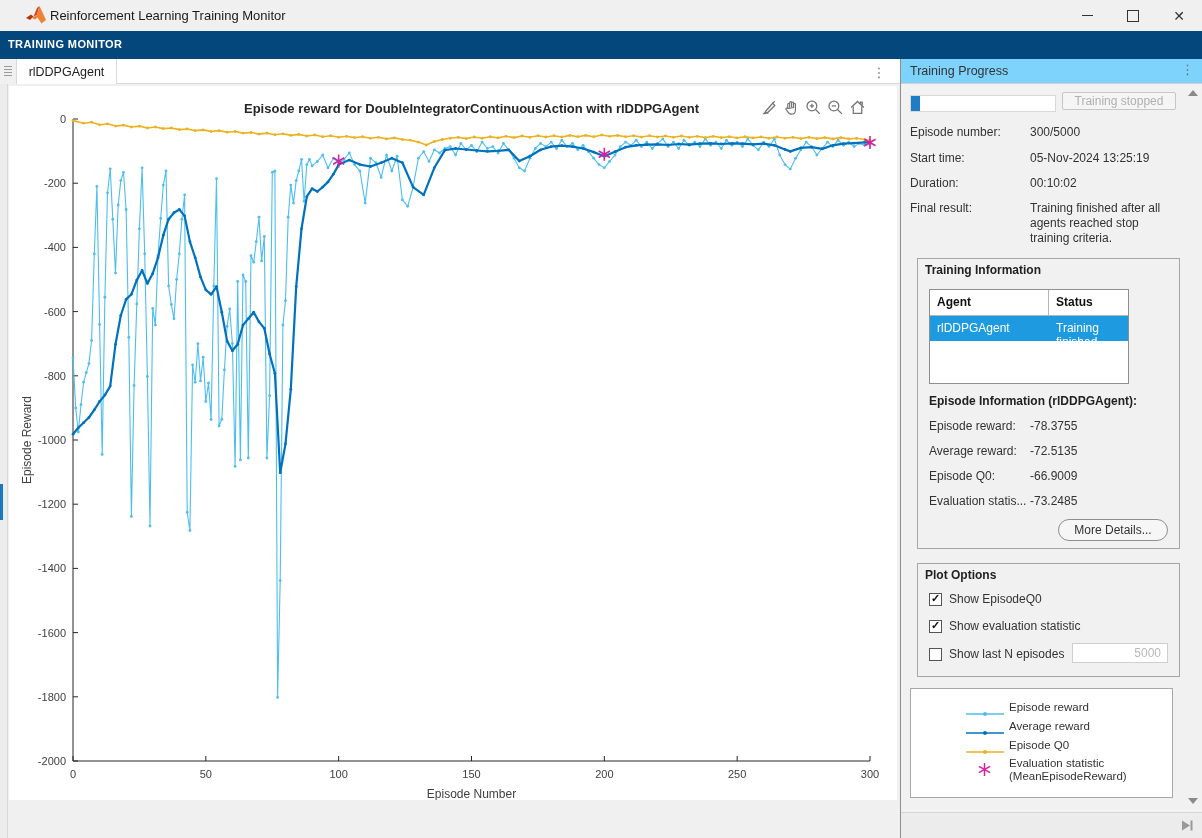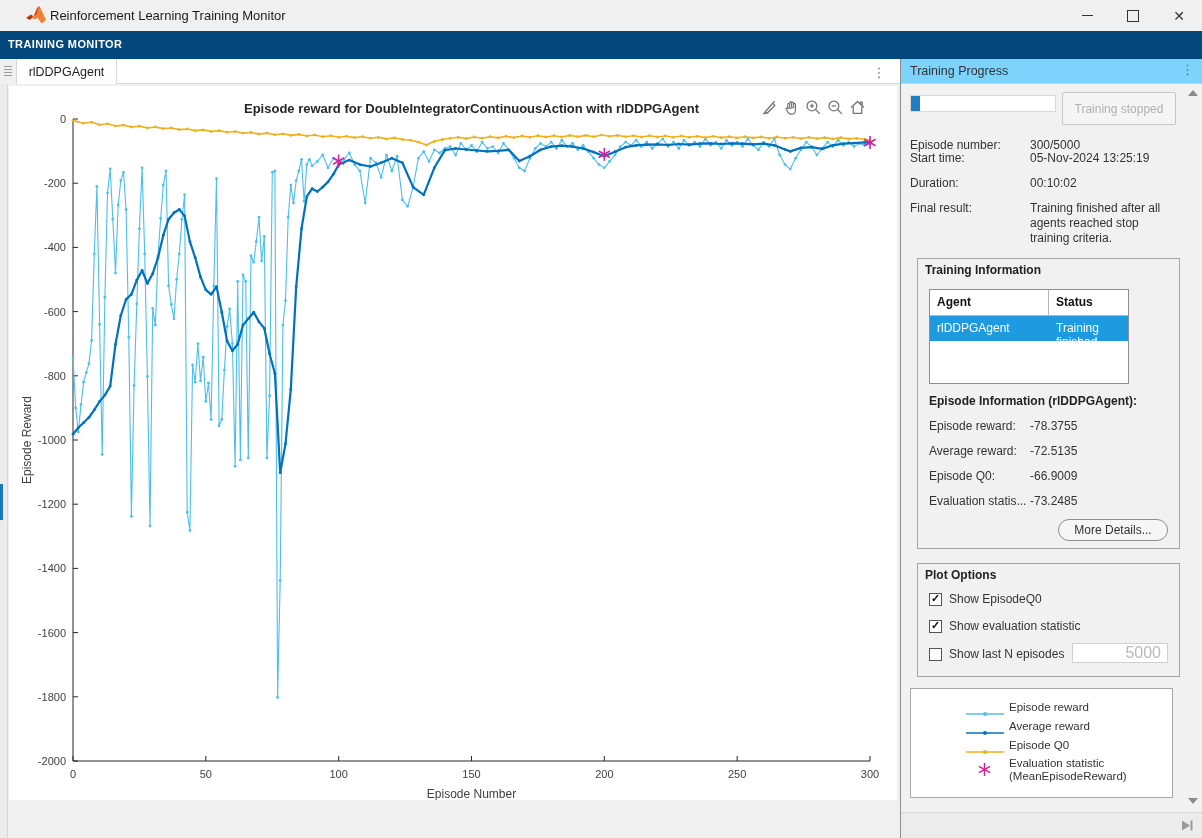--- a/index.html
+++ b/index.html
@@ -38,21 +38,21 @@
   .tick{font-family:"Liberation Sans",sans-serif;font-size:11px;fill:#404040;}
   .chart-title{font-family:"Liberation Sans",sans-serif;font-size:13px;font-weight:bold;fill:#262626;}
   .axis-label{font-family:"Liberation Sans",sans-serif;font-size:12px;fill:#404040;}
   
   .rpanel{position:absolute;left:901px;top:59px;width:301px;height:779px;background:#f1f1f1;}
   .rheader{position:absolute;left:0;top:0;width:301px;height:25px;background:#7dd3fc;border-bottom:1px solid #d0d0d0;box-sizing:border-box;}
   .rheader .htitle{position:absolute;left:9px;top:5px;font-size:12.5px;color:#333;}
   .rheader .kebab{position:absolute;right:8px;top:3px;color:#6e6e6e;font-size:13px;}
   .progressbar{position:absolute;left:9px;top:36px;width:146px;height:17px;background:#fff;border:1px solid #d8d8d8;box-sizing:border-box;}
   .progressfill{height:100%;background:#1f7dc6;}
-  .stopbtn{position:absolute;left:161px;top:33px;width:114px;height:33px;border:1px solid #c6c6c6;border-radius:2px;
+  .stopbtn{position:absolute;left:161px;top:33px;width:114px;height:18px;border:1px solid #c6c6c6;border-radius:2px;
      background:#f5f5f5;color:#b0b0b0;font-size:12px;display:flex;align-items:center;justify-content:center;box-sizing:border-box;}
   .kvrow{position:absolute;left:9px;width:283px;font-size:12px;color:#333;display:flex;}
   .kvrow .k{width:120px;flex:none;}
   .kvrow .v{width:151px;line-height:15px;}
   
   .group{position:absolute;left:16px;width:263px;border:1px solid #a6a6a6;background:#f1f1f1;box-sizing:border-box;}
   .gtitle{font-size:12px;font-weight:bold;color:#222;padding:4px 7px 0 7px;}
   .ti-table{position:absolute;left:11px;top:30px;width:200px;height:95px;background:#fff;border:1px solid #8f8f8f;box-sizing:border-box;font-size:12px;}
   .ti-head{display:flex;height:25px;border-bottom:1px solid #b5b5b5;font-weight:bold;color:#111;}
   .ti-head .c1{width:119px;border-right:1px solid #b5b5b5;box-sizing:border-box;padding:5px 0 0 7px;}
@@ -64,21 +64,21 @@
   .statrow{position:absolute;left:11px;font-size:12px;color:#333;display:flex;}
   .statrow .k{width:101px;flex:none;}
   .morebtn{position:absolute;right:11px;bottom:7px;width:110px;height:22px;border:1px solid #8f8f8f;border-radius:11px;
      background:#f6f6f6;color:#333;font-size:12px;display:flex;align-items:center;justify-content:center;box-sizing:border-box;}
   
   .cbrow{position:absolute;left:11px;display:flex;align-items:center;font-size:12px;color:#333;}
   .cbox{width:13px;height:13px;border:1px solid #555;background:#fff;margin-right:7px;flex:none;
      display:flex;align-items:center;justify-content:center;font-size:11px;color:#111;box-sizing:border-box;}
   .cbox.checked::after{content:"\2713";font-weight:bold;margin-top:-1px;}
   .nfield{position:absolute;right:11px;top:79px;width:96px;height:20px;border:1px solid #cfcfcf;background:#fff;
-     font-size:16px;color:#b9b9b9;text-align:right;padding:0 6px;box-sizing:border-box;font-family:"Liberation Sans",sans-serif;}
+     font-size:12px;color:#b9b9b9;text-align:right;padding:0 6px;box-sizing:border-box;font-family:"Liberation Sans",sans-serif;}
   
   .legendbox{position:absolute;left:9px;width:263px;height:110px;border:1px solid #a8a8a8;background:#fff;box-sizing:border-box;}
   .lrow{position:absolute;left:0;width:263px;height:19px;font-size:11.5px;color:#333;}
   .lrow .swatch{position:absolute;left:55px;top:9px;width:38px;}
   .lrow .lbl{position:absolute;left:98px;top:3px;}
   .lrow .lbl2{position:absolute;left:98px;top:0;line-height:13px;}
   
   .vscroll{position:absolute;right:2px;top:25px;width:15px;height:728px;}
   .arr{position:absolute;left:3px;width:0;height:0;border-left:5px solid transparent;border-right:5px solid transparent;}
   .arr.up{top:6px;border-bottom:6px solid #8a8a8a;}
@@ -624,21 +624,21 @@
     <div class="rheader">
       <span class="htitle">Training Progress</span>
       <span class="kebab">⋮</span>
     </div>
 
     <div class="progressbar">
       <div class="progressfill" style="width: 6%;"></div>
     </div>
     <div class="stopbtn">Training stopped</div>
 
-    <div class="kvrow" style="top:79px">
+    <div class="kvrow" style="top:66px">
       <span class="k">Episode number:</span>
       <span class="v">300/5000</span>
     </div>
     <div class="kvrow" style="top:92px">
       <span class="k">Start time:</span>
       <span class="v">05-Nov-2024 13:25:19</span>
     </div>
     <div class="kvrow" style="top:117px">
       <span class="k">Duration:</span>
       <span class="v">00:10:02</span>

